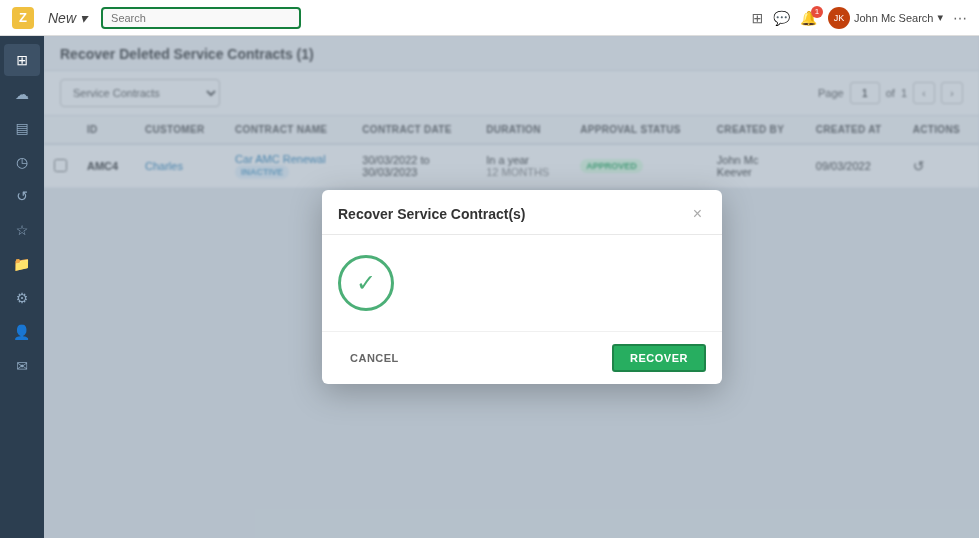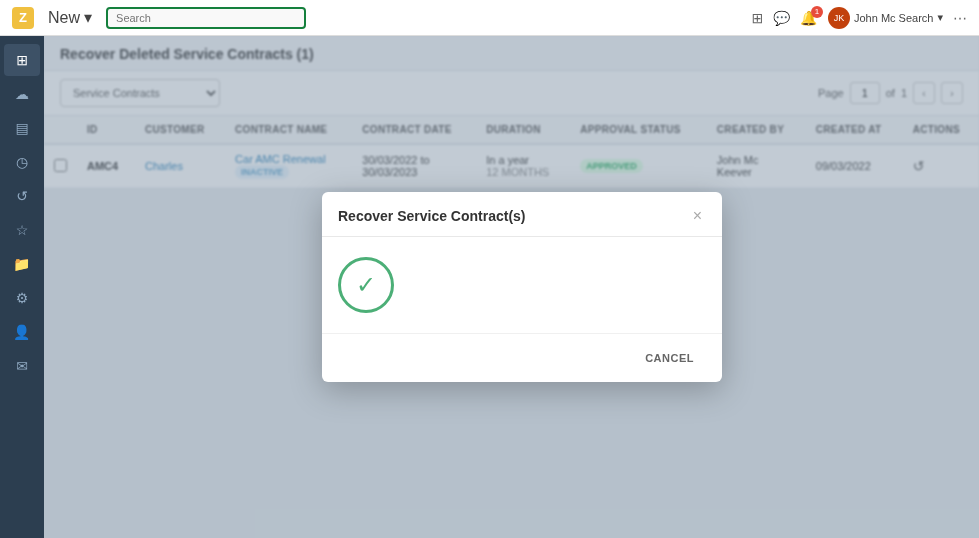--- a/index.html
+++ b/index.html
@@ -20,22 +20,22 @@
     .top-bar-logo {
       width: 22px; height: 22px;
       background: #f0c040;
       border-radius: 4px;
       display: flex; align-items: center; justify-content: center;
       font-weight: bold; font-size: 13px; color: #fff;
       flex-shrink: 0;
     }
     .top-bar-new-btn {
       display: flex; align-items: center; gap: 4px;
-      font-size: 16px; color: #444; cursor: pointer;
-      padding: 3px 6px; border-radius: 3px;
+      font-size: 14px; color: #444; cursor: pointer;
+      padding: 3px 6px; border-radius: 3px; font-style: italic;
     }
     .top-bar-search {
       flex: 1; max-width: 200px;
       height: 22px; border: 2px solid #15803d; border-radius: 4px;
       padding: 0 8px; font-size: 11px; color: #666; background: #f9f9f9;
     }
     .top-bar-spacer { flex: 1; }
     .top-bar-icons {
       display: flex; align-items: center; gap: 10px;
     }
@@ -154,21 +154,21 @@
     .modal-icon-circle {
       width: 56px; height: 56px; border-radius: 50%;
       border: 3px solid #4caf77;
       display: flex; align-items: center; justify-content: center;
       flex-shrink: 0;
     }
     .modal-check { font-size: 24px; color: #4caf77; }
     .modal-message { font-size: 13px; color: #333; line-height: 1.5; }
     .modal-footer {
       padding: 12px 16px;
-      display: flex; align-items: center; justify-content: flex-end; gap: 10px;
+      display: flex; align-items: center; justify-content: space-between; gap: 10px;
       border-top: 1px solid #f0f0f0;
     }
     .btn-cancel {
       background: #fff; border: none; color: #666;
       font-size: 11px; font-weight: 600; letter-spacing: 0.5px;
       cursor: pointer; padding: 6px 12px; border-radius: 3px;
       text-transform: uppercase;
     }
     .btn-recover {
       background: #27ae60; border: 2px solid #1e8449; color: #fff;
@@ -300,18 +300,19 @@
           <span class="modal-title">Recover Service Contract(s)</span>
           <span class="modal-close">×</span>
         </div>
         <div class="modal-body">
           <div class="modal-icon-circle">
             <span class="modal-check">✓</span>
           </div>
         </div>
         <div class="modal-footer">
           <button class="btn-cancel">CANCEL</button>
+          <button class="btn-recover">RECOVER</button>
         </div>
       </div>
     </div>
 
   </div>
 </div>
 
 </body></html>

